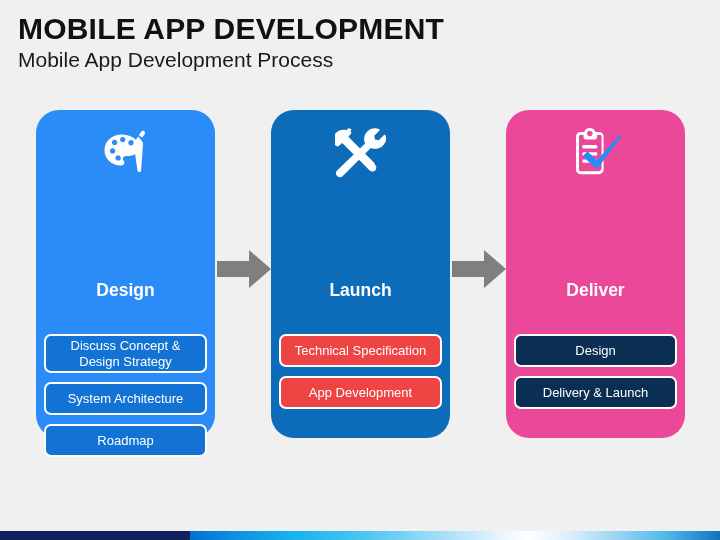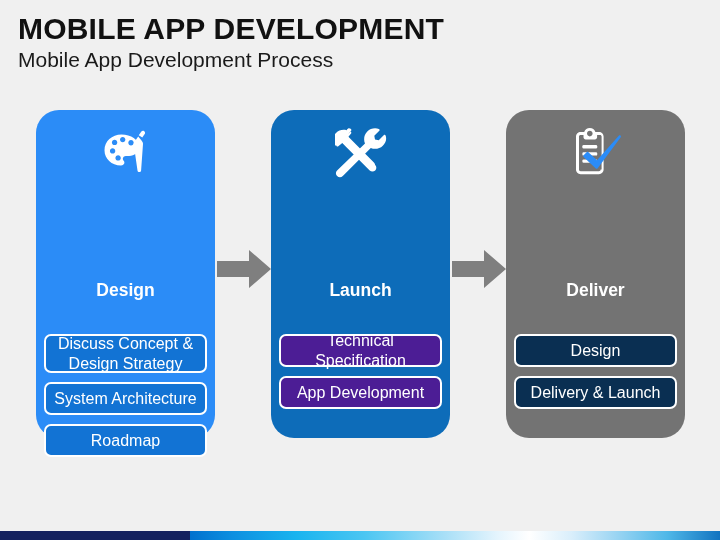--- a/index.html
+++ b/index.html
@@ -49,21 +49,21 @@
   .stage-card {
     position: absolute;
     top: 110px;
     width: 179px;
     height: 328px;
     border-radius: 23px;
     box-sizing: border-box;
   }
   .stage-card.stage-0 { left: 36px;  background: #2b8cf7; }
   .stage-card.stage-1 { left: 271px; background: #0d6cb9; }
-  .stage-card.stage-2 { left: 506px; background: #737373; }
+  .stage-card.stage-2 { left: 506px; background: #ec4899; }
 
   .stage-icon {
     position: absolute;
     left: 0;
     top: 14px;
     width: 100%;
     height: 58px;
     display: flex;
     align-items: center;
     justify-content: center;
@@ -87,33 +87,33 @@
     left: 8px;
     right: 8px;
     top: 224px;
   }
 
   .stage-item {
     box-sizing: border-box;
     border: 2.5px solid #ffffff;
     border-radius: 7px;
     color: #ffffff;
-    font-size: 16px;
+    font-size: 13px;
     line-height: 1.22;
     text-align: center;
     display: flex;
     align-items: center;
     justify-content: center;
     padding: 0 4px;
     margin-bottom: 9px;
     height: 33px;
   }
   .stage-item.two-line { height: 39px; }
   .stage-0 .stage-item { background: #1273d4; }
-  .stage-1 .stage-item { background: #4c1d95; }
+  .stage-1 .stage-item { background: #ef4444; }
   .stage-2 .stage-item { background: #0a2f52; }
 
   
   .flow-arrow {
     position: absolute;
     top: 249px;
     width: 54px;
     height: 40px;
   }
   .flow-arrow.arrow-0 { left: 217px; }

